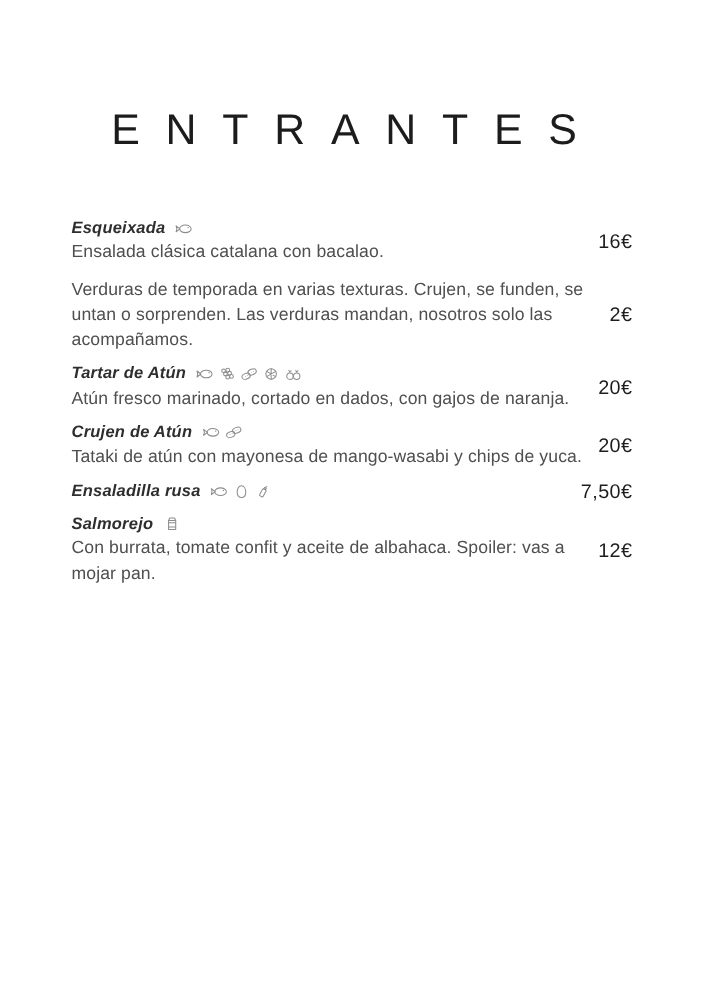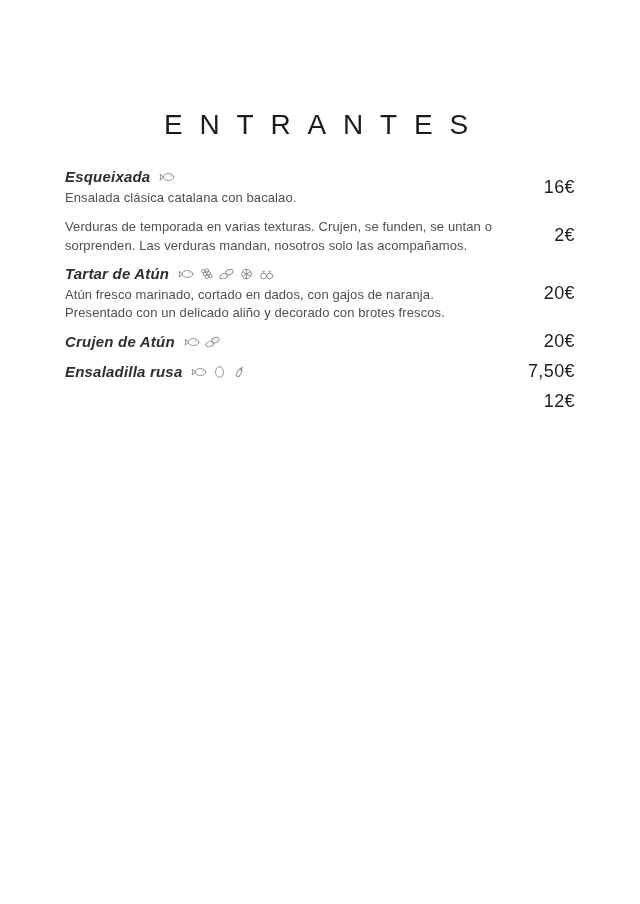--- a/index.html
+++ b/index.html
@@ -16,31 +16,31 @@
     background:var(--bg);
     font-family:"Liberation Sans",sans-serif;
     overflow:hidden;
   }
   .page{
     box-sizing:border-box;
     width:640px;height:904px;
     padding:97px 65px 0 65px;
   }
   .title{
-    margin:12px;
+    margin:0;
     padding-left:9px; 
     text-align:center;
-    font-size:28px;
+    font-size:39px;
     font-weight:500;
     letter-spacing:0.60em;
     color:var(--title-color);
     line-height:1.15;
   }
   .menu{
-    margin-top:26px;
+    margin-top:56px;
   }
   .item{
     display:flex;
     align-items:center;
     margin-bottom:9px;
   }
   .item-left{
     flex:1;
     min-width:0;
     max-width:482px;
@@ -68,21 +68,21 @@
     width:17px;height:14px;display:block;
     stroke:var(--icon-stroke);
     color:var(--icon-stroke);
     fill:none;
     stroke-width:1.1;
     stroke-linecap:round;
     stroke-linejoin:round;
   }
   .item-desc{
     margin:2px 0 0 0;
-    font-size:13px;
+    font-size:16px;
     line-height:1.42;
     letter-spacing:0.1px;
     color:var(--desc-color);
   }
   .item-desc .it{}
   .item-price{
     margin-left:12px;
     white-space:nowrap;
     font-size:18px;
     font-weight:400;
@@ -184,37 +184,38 @@
                 <use href="#sym-sesame"></use>
               </svg>
               <svg viewBox="0 0 20 16">
                 <use href="#sym-citrus-slice"></use>
               </svg>
               <svg viewBox="0 0 20 16">
                 <use href="#sym-soy"></use>
               </svg>
             </span>
           </div>
-          <p class="item-desc"><span>Atún fresco marinado, cortado en dados, con gajos de naranja.</span><br><span>Presentado con un delicado aliño y decorado con brotes frescos.</span></p>
+          <p class="item-desc"><span>Atún fresco marinado, cortado en dados, con gajos de naranja.</span><br></p>
         </div>
         <div class="item-price">20€</div>
       </div>
       <div class="item">
         <div class="item-left">
           <div class="item-name-row">
             <span class="item-name">Crujen de Atún</span>
             <span class="icons">
               <svg viewBox="0 0 20 16">
                 <use href="#sym-fish"></use>
               </svg>
               <svg viewBox="0 0 20 16">
                 <use href="#sym-sesame"></use>
               </svg>
             </span>
           </div>
+          <p class="item-desc"><span>Tataki de atún con mayonesa de mango-wasabi y chips de yuca.</span></p>
         </div>
         <div class="item-price">20€</div>
       </div>
       <div class="item">
         <div class="item-left">
           <div class="item-name-row">
             <span class="item-name">Ensaladilla rusa</span>
             <span class="icons">
               <svg viewBox="0 0 20 16">
                 <use href="#sym-fish"></use>
@@ -225,17 +226,26 @@
               <svg viewBox="0 0 20 16">
                 <use href="#sym-mustard"></use>
               </svg>
             </span>
           </div>
         </div>
         <div class="item-price">7,50€</div>
       </div>
       <div class="item">
         <div class="item-left">
+          <div class="item-name-row">
+            <span class="item-name">Salmorejo</span>
+            <span class="icons">
+              <svg viewBox="0 0 20 16">
+                <use href="#sym-milk"></use>
+              </svg>
+            </span>
+          </div>
+          <p class="item-desc"><span>Con burrata, tomate confit y aceite de albahaca. </span><span class="it">Spoiler: vas a mojar pan.</span></p>
         </div>
         <div class="item-price">12€</div>
       </div>
     </div>
 </div>
 
 </body></html>

